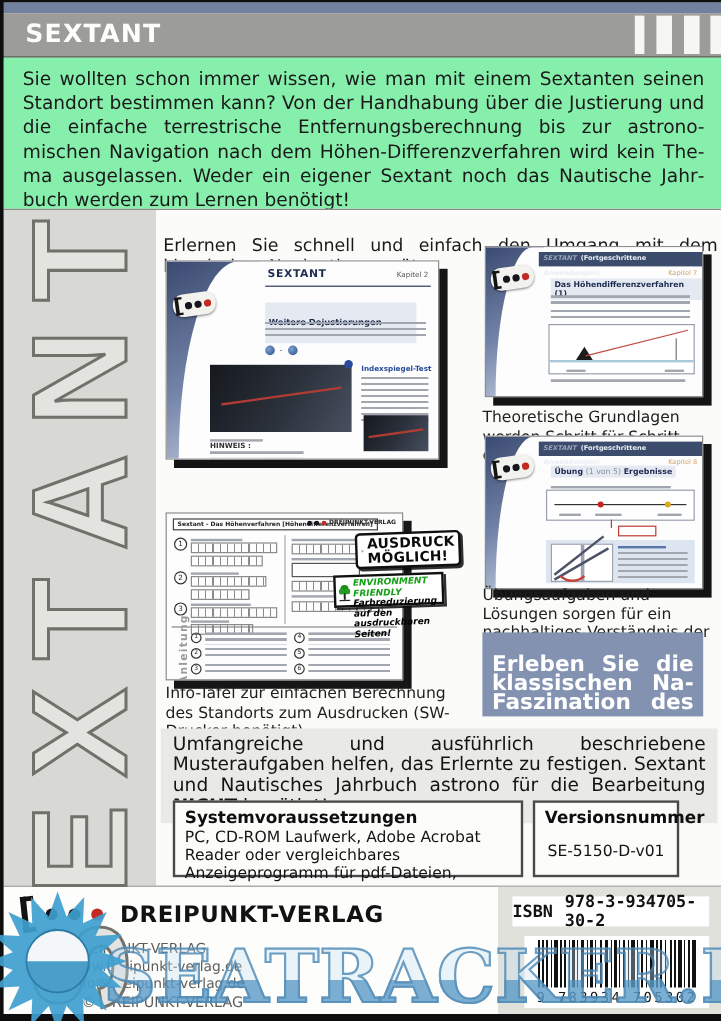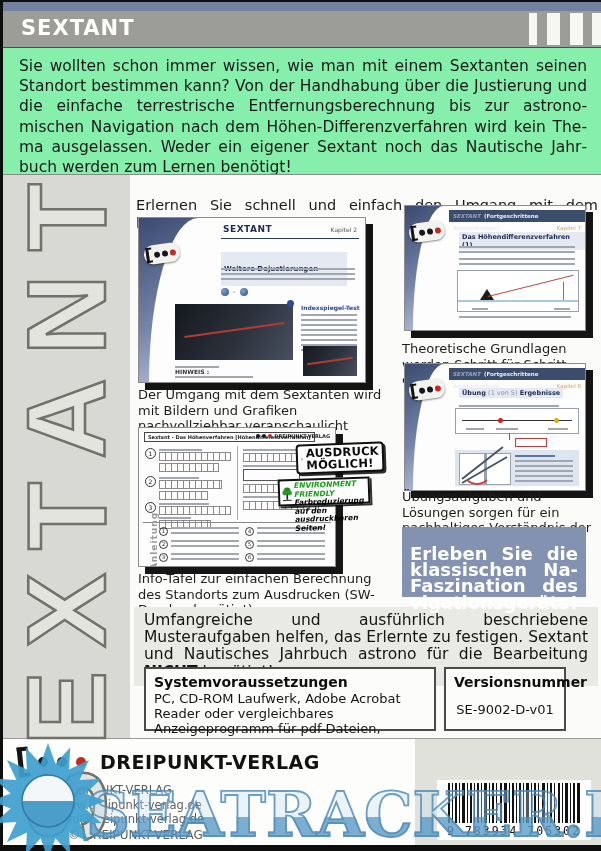--- a/index.html
+++ b/index.html
@@ -188,21 +188,20 @@
       </div>
       <div class="photo" style="left:36px;top:86px;width:118px;height:56px;"></div>
       <span class="mark" style="left:148px;top:82px;"></span>
       <div class="tl" style="position:absolute;left:36px;top:145px;width:44px;"></div>
       <div class="sheading" style="left:162px;top:86px;color:#2a4a9a;font-size:6px;">Indexspiegel-Test</div>
       <div class="tblock" style="position:absolute;left:162px;top:96px;width:56px;height:38px;"></div>
       <div class="sheading" style="left:36px;top:150px;font-size:6px;color:#333;">HINWEIS :</div>
       <div class="tblock" style="position:absolute;left:36px;top:158px;width:78px;height:5px;"></div>
       <div class="photo" style="right:8px;bottom:6px;width:54px;height:30px;"></div>
     </div>
-    <div class="caption" style="left:8px;top:212px;width:244px;">Der Umgang mit dem Sextanten wird mit Bildern und Grafiken nachvollziehbar veranschaulicht</div>
 
     <div class="mshot shot2">
       <div class="band"></div>
       <div class="bwhite"></div>
       <div class="navybar nb">
         <span class="t1">SEXTANT</span><span class="t2">(Fortgeschrittene Anwendungen)</span>
         <span class="chap">Kapitel 7</span>
       </div>
       <div class="mlogo" style="left:4px;top:16px;">
         <span class="br"></span>
@@ -374,55 +373,55 @@
           <span>die</span>
         </div>
         <div class="jrow">
           <span>klassischen</span>
           <span>Na-</span>
         </div>
         <div class="jrow">
           <span>Faszination</span>
           <span>des</span>
         </div>
-        <div class="jrow">
-          <span>vigationsgeräts</span>
-          <span>!</span>
-        </div>
       </div>
 
     <div class="muster">
       <span>Umfangreiche und ausführlich beschriebene Musteraufgaben helfen, das Erlernte zu festigen. Sextant und Nautisches Jahrbuch astrono für die Bearbeitung </span><b>NICHT</b><span> benötigt!</span>
     </div>
 
     <div class="infobox sysbox">
       <div class="btitle">Systemvoraussetzungen</div>
       <div class="btext">PC, CD-ROM Laufwerk, Adobe Acrobat Reader oder vergleichbares Anzeigeprogramm für pdf-Dateien, optional Schwarzweiß-Drucker.</div>
     </div>
     <div class="infobox verbox">
       <div class="btitle">Versionsnummer</div>
-      <div class="bval">SE-9002-D-v01</div>
+      <div class="bval">SE-5150-D-v01</div>
     </div>
   </div>
 
   <div class="footer">
     <div class="logo-row">
       <span class="dpbr"></span>
       <span class="dot"></span>
       <span class="dot"></span>
       <span class="dot red"></span>
       <span class="pubname">DREIPUNKT-VERLAG</span>
     </div>
     <div class="contact">
         <div class="contact-line">DREIPUNKT-VERLAG</div>
         <div class="contact-line">www.dreipunkt-verlag.de</div>
         <div class="contact-line">info@dreipunkt-verlag.de</div>
       </div>
     <div class="copyright">© DREIPUNKT-VERLAG</div>
     <div class="isbn-panel">
+      <div class="isbn-box">
+        <span>ISBN</span>
+        <span>978-3-934705-30-2</span>
+      </div>
       <div class="bc-box">
         <svg width="132" height="40" viewBox="0 0 132 40" shape-rendering="crispEdges">
           <g fill="#111">
             <rect x="0" width="2" height="40"></rect>
               <rect x="4" width="1" height="40"></rect>
               <rect x="7" width="2" height="40"></rect>
             <rect x="11" width="1" height="40"></rect>
               <rect x="14" width="3" height="40"></rect>
               <rect x="19" width="1" height="40"></rect>
             <rect x="22" width="2" height="40"></rect>

